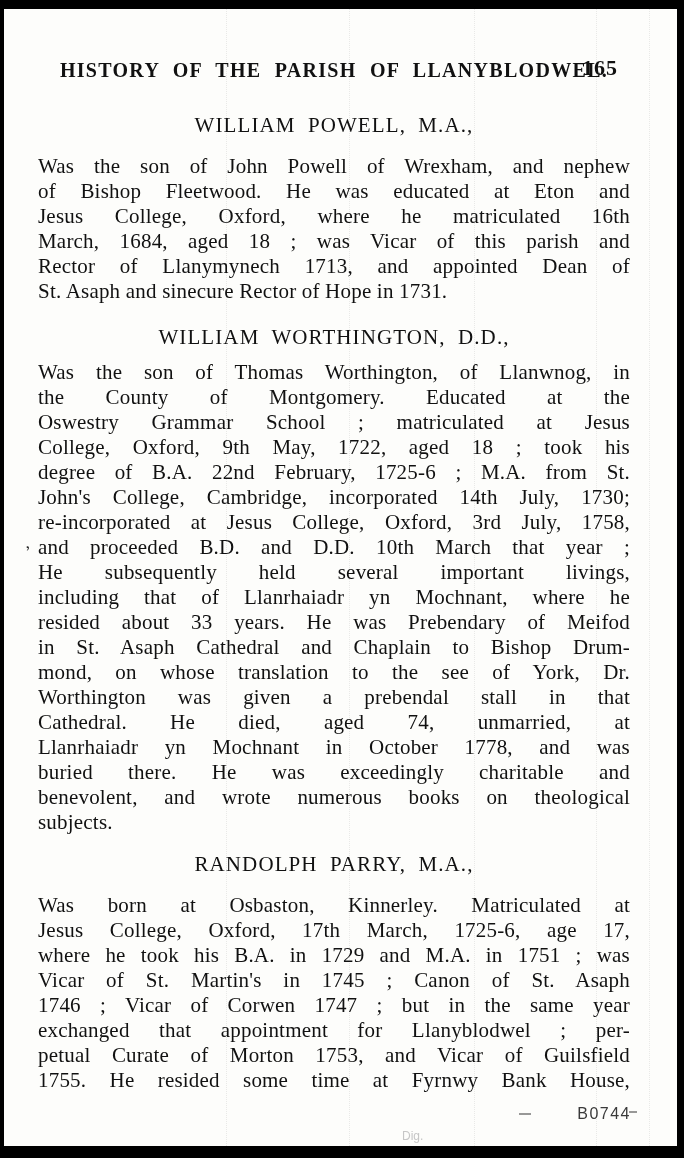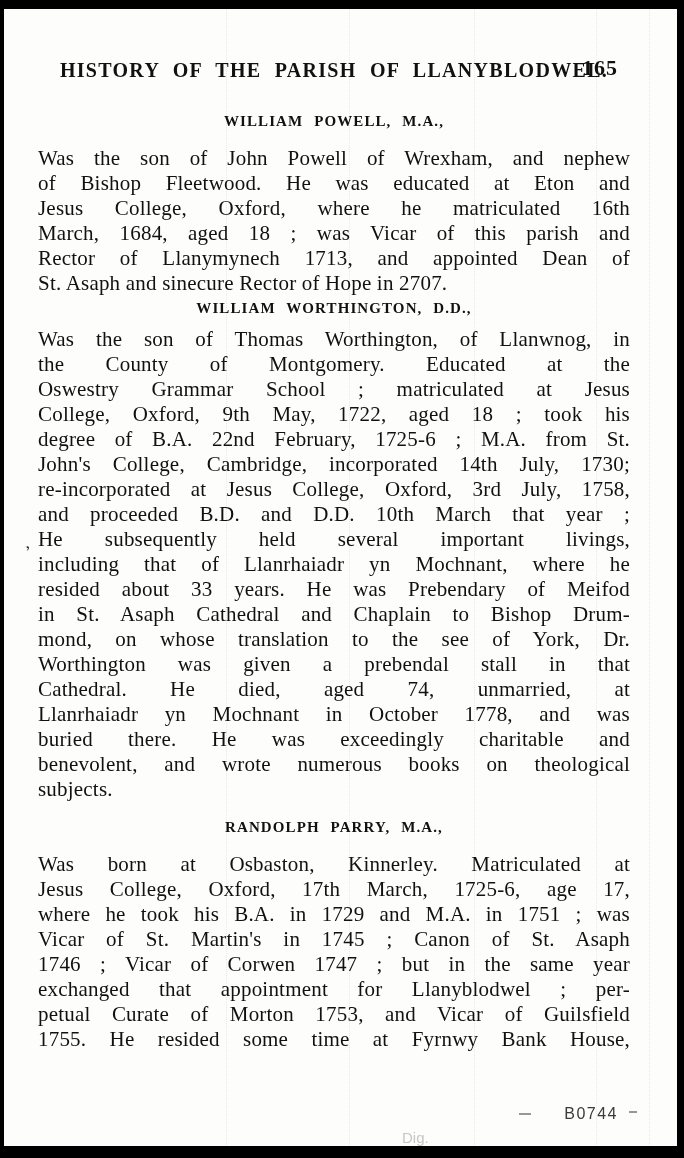--- a/index.html
+++ b/index.html
@@ -43,62 +43,62 @@
     letter-spacing:1.3px;
     word-spacing:7px;
     white-space:nowrap;
   }
   .running-pagenum{
     position:absolute;right:12px;top:-4px;
     font-weight:bold;font-size:22px;letter-spacing:1px;
   }
   .section-heading{
     text-align:center;
-    font-weight:bold;
-    font-size:15px;
+    font-weight:normal;
+    font-size:21px;
     letter-spacing:1.1px;
     word-spacing:6px;
     white-space:nowrap;
   }
   .h1{margin-top:30px;}
-  .h2{margin-top:4px;}
+  .h2{margin-top:21px;}
   .h3{margin-top:17px;}
   .para{line-height:25px;font-size:21px;}
   .p1{margin-top:16px;}
   .p2{margin-top:10px;}
   .p3{margin-top:16px;}
   .line{
     text-align:justify;
     text-align-last:justify;
     white-space:nowrap;
     letter-spacing:0.2px;
   }
   .line-left{
     text-align-last:left;
   }
   .margin-tick{
     position:absolute;left:20px;top:524px;
     font-size:17px;color:#222;
     transform:rotate(-12deg);
   }
   .stamp{
-    position:absolute;right:59px;top:1096px;
+    position:absolute;right:46px;top:1096px;
     font-family:"Liberation Sans","DejaVu Sans",sans-serif;
     font-size:16px;letter-spacing:1.5px;color:var(--stamp);
   }
   .scan-dash{
     position:absolute;height:0;
     border-top:2px solid rgba(70,70,70,0.55);
   }
   .dash-left{width:12px;right:146px;top:1104px;}
   .dash-right{width:8px;right:40px;top:1102px;}
   .watermark{
     position:absolute;left:398px;top:1120px;
     font-family:"Liberation Sans","DejaVu Sans",sans-serif;
-    font-size:15px;color:var(--watermark);
+    font-size:12px;color:var(--watermark);
   }
 </style>
 </head>
 <body>
 
 <div class="page">
 
   <div class="scan-line" style="left:222px"></div>
   <div class="scan-line" style="left:345px"></div>
   <div class="scan-line" style="left:470px"></div>
@@ -113,21 +113,21 @@
     </div>
 
     <div>
       <div class="section-heading h1">WILLIAM POWELL, M.A.,</div>
       <div class="para p1">
           <div class="line">Was the son of John Powell of Wrexham, and nephew</div>
           <div class="line">of Bishop Fleetwood.  He was educated at Eton and</div>
           <div class="line">Jesus College, Oxford, where he matriculated 16th</div>
           <div class="line">March, 1684, aged 18 ; was Vicar of this parish and</div>
           <div class="line">Rector of Llanymynech 1713, and appointed Dean of</div>
-          <div class="line line-left">St. Asaph and sinecure Rector of Hope in 2707.</div>
+          <div class="line line-left">St. Asaph and sinecure Rector of Hope in 1731.</div>
         </div>
     </div>
 
     <div>
       <div class="section-heading h2">WILLIAM WORTHINGTON, D.D.,</div>
       <div class="para p2">
           <div class="line">Was the son of Thomas Worthington, of Llanwnog, in</div>
           <div class="line">the County of Montgomery.  Educated at the</div>
           <div class="line">Oswestry Grammar School ; matriculated at Jesus</div>
           <div class="line">College, Oxford, 9th May, 1722, aged 18 ; took his</div>

